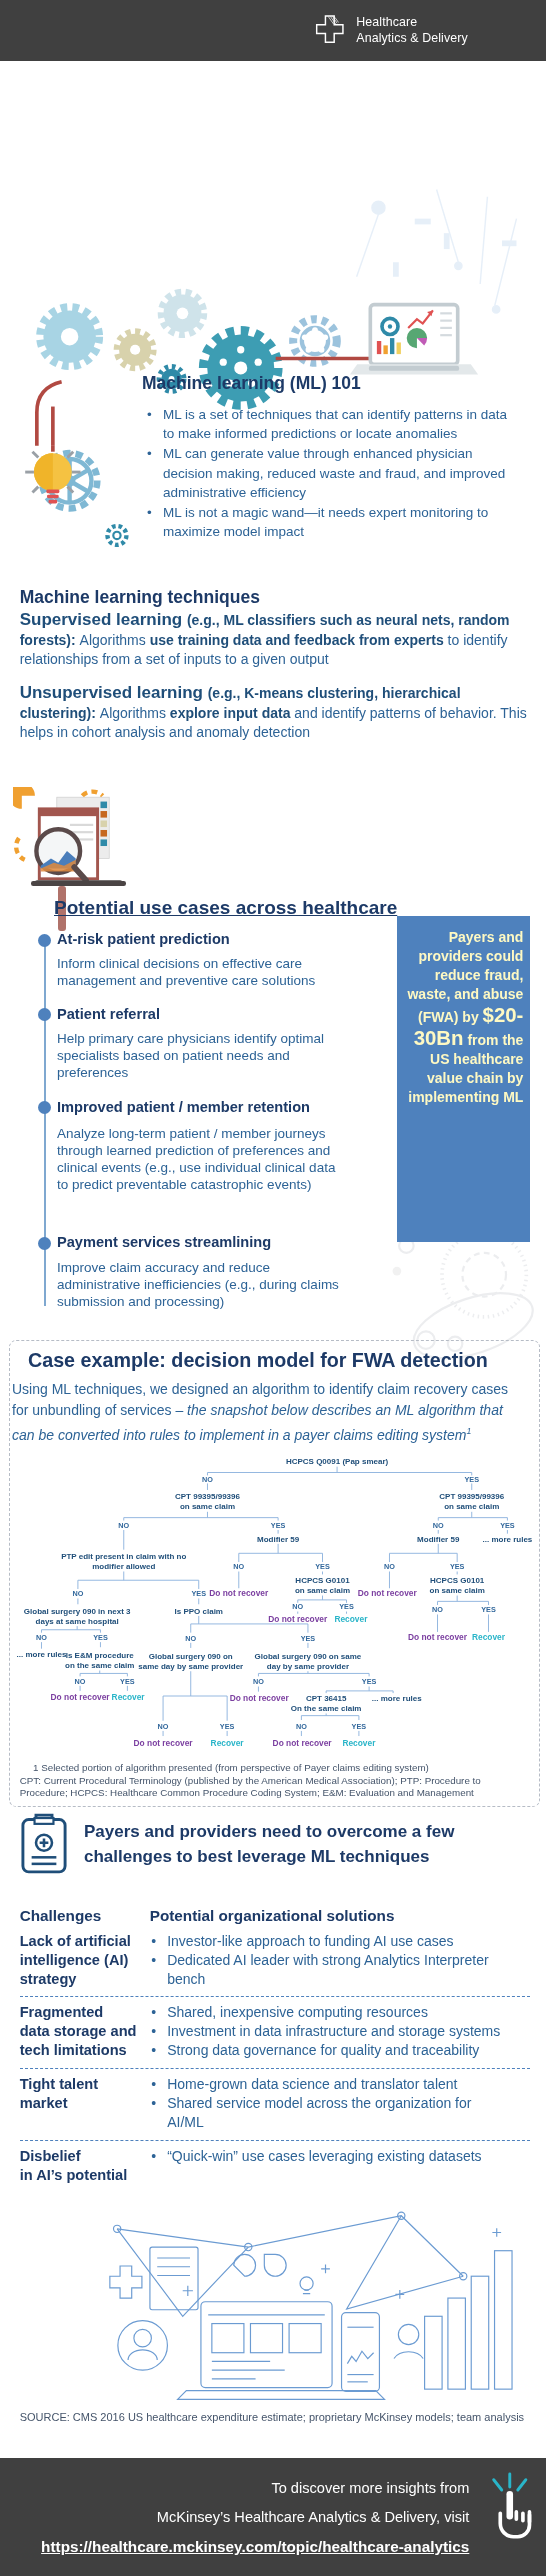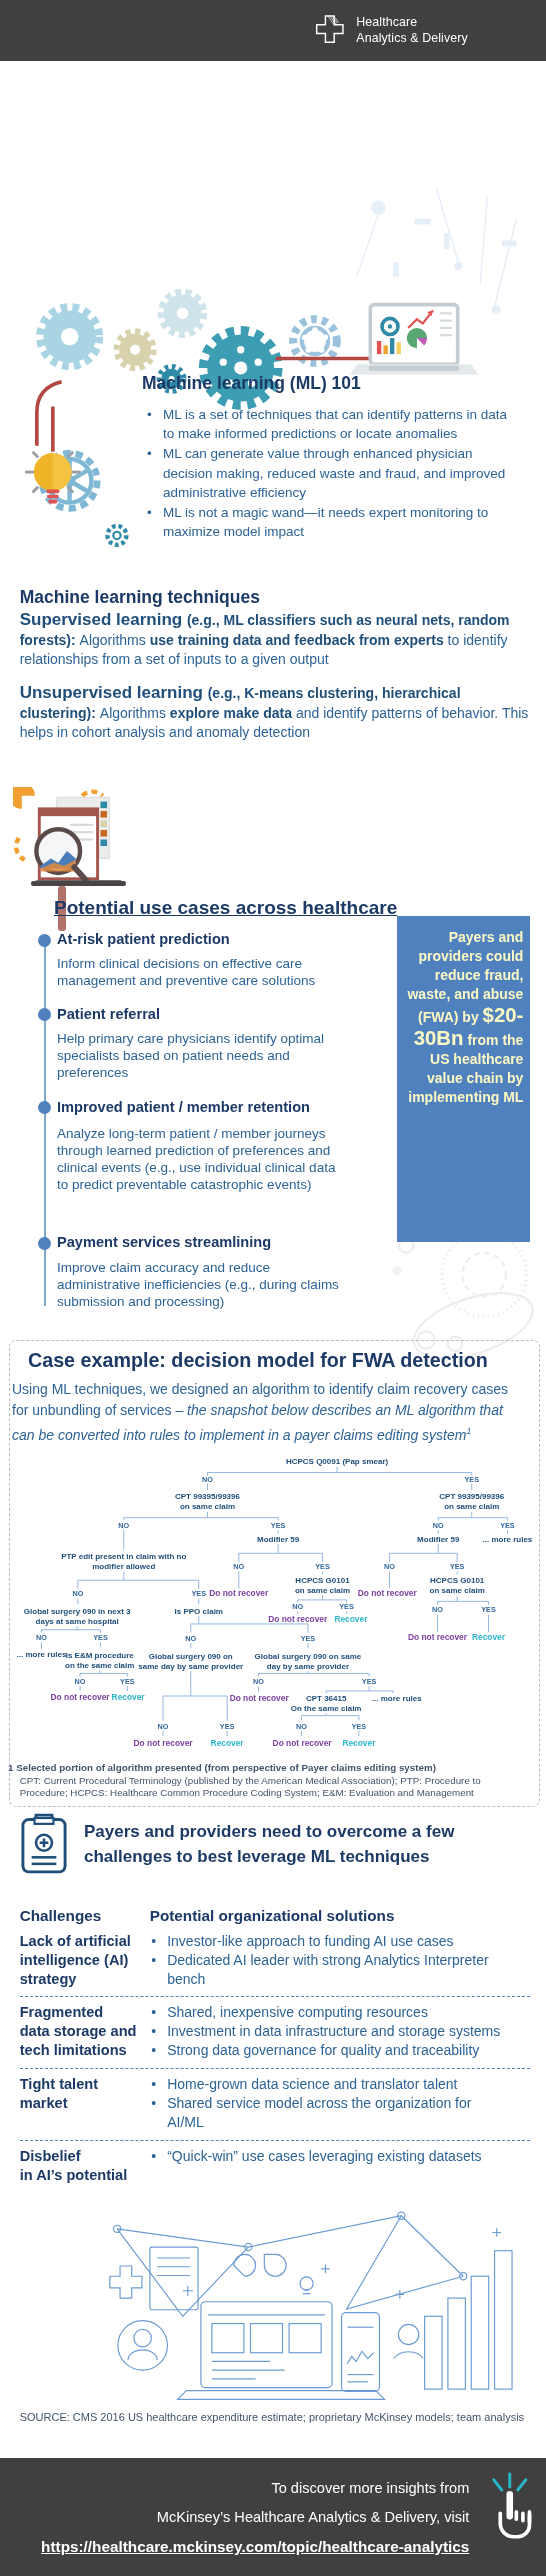--- a/index.html
+++ b/index.html
@@ -199,21 +199,21 @@
 administrative efficiency</li>
     <li>ML is not a magic wand—it needs expert monitoring to
 maximize model impact</li>
   </ul>
 
   <div class="abs h1" style="left:19.7px;top:587px;font-size:17.5px;">Machine learning techniques</div>
   <p class="abs tech" style="left:19.7px;top:610px;margin:0;">
     <span class="lead">Supervised learning </span><span class="b">(e.g., ML classifiers such as neural nets, random forests): </span><span>Algorithms </span><span class="b">use training data and feedback from experts</span><span> to identify relationships from a set of inputs to a given output</span>
   </p>
   <p class="abs tech" style="left:19.7px;top:683px;margin:0;">
-    <span class="lead">Unsupervised learning </span><span class="b">(e.g., K-means clustering, hierarchical clustering): </span><span>Algorithms </span><span class="b">explore make data</span><span> and identify patterns of behavior. This helps in cohort analysis and anomaly detection</span>
+    <span class="lead">Unsupervised learning </span><span class="b">(e.g., K-means clustering, hierarchical clustering): </span><span>Algorithms </span><span class="b">explore input data</span><span> and identify patterns of behavior. This helps in cohort analysis and anomaly detection</span>
   </p>
 
   <svg class="abs" style="left:13px;top:787px;" width="124" height="102" viewBox="0 0 170 140">
     <path d="M12 30 a18 18 0 1 1 18 -18 l-18 0 Z" fill="#f0a030"></path>
     <path d="M95 12 a20 20 0 0 1 28 0" fill="none" stroke="#f0a030" stroke-width="6" stroke-dasharray="8 6"></path>
     <path d="M8 70 a20 20 0 0 0 8 30" fill="none" stroke="#f0a030" stroke-width="6" stroke-dasharray="8 6"></path>
     <rect x="60" y="14" width="72" height="84" fill="#ececec" stroke="#cfcfcf"></rect>
     <g>
         <rect x="120" y="20" width="9" height="9" fill="#2f8aa8"></rect>
         <rect x="120" y="33" width="9" height="9" fill="#c6681f"></rect>
@@ -384,21 +384,21 @@
     <text class="to" x="356" y="338">Do not recover</text>
     <text class="tn" x="448" y="338">CPT 36415</text>
     <text class="tn" x="448" y="352">On the same claim</text>
     <text class="tn" x="545" y="338">... more rules</text>
     <text class="ty" x="414" y="376">NO</text>
     <text class="ty" x="493" y="376">YES</text>
     <text class="to" x="415" y="399">Do not recover</text>
     <text class="to tr" x="493" y="399">Recover</text>
   </svg>
 
-  <div class="abs fn" style="left:8px;top:1762px;font-weight:bold;">1 Selected portion of algorithm presented (from perspective of Payer claims editing system)</div>
+  <div class="abs fn" style="left:33px;top:1762px;">1 Selected portion of algorithm presented (from perspective of Payer claims editing system)</div>
   <div class="abs fn" style="left:19.7px;top:1775px;">CPT: Current Procedural Terminology (published by the American Medical Association); PTP: Procedure to Procedure; HCPCS: Healthcare Common Procedure Coding System; E&amp;M: Evaluation and Management</div>
 
   <svg class="abs" style="left:20.4px;top:1812px;" width="48" height="63" viewBox="0 0 66 86">
     <rect x="4" y="10" width="58" height="72" rx="8" fill="none" stroke="#1f4e79" stroke-width="4"></rect>
     <path d="M22 10 v-6 h22 v6" fill="none" stroke="#1f4e79" stroke-width="4"></path>
     <rect x="20" y="8" width="26" height="8" fill="#fff" stroke="#1f4e79" stroke-width="3"></rect>
     <circle cx="33" cy="42" r="11" fill="none" stroke="#1f4e79" stroke-width="3.5"></circle>
     <path d="M33 36 v12 M27 42 h12" stroke="#1f4e79" stroke-width="3.5"></path>
     <line x1="16" y1="62" x2="50" y2="62" stroke="#1f4e79" stroke-width="3.5"></line>
     <line x1="16" y1="71" x2="50" y2="71" stroke="#1f4e79" stroke-width="3.5"></line>

